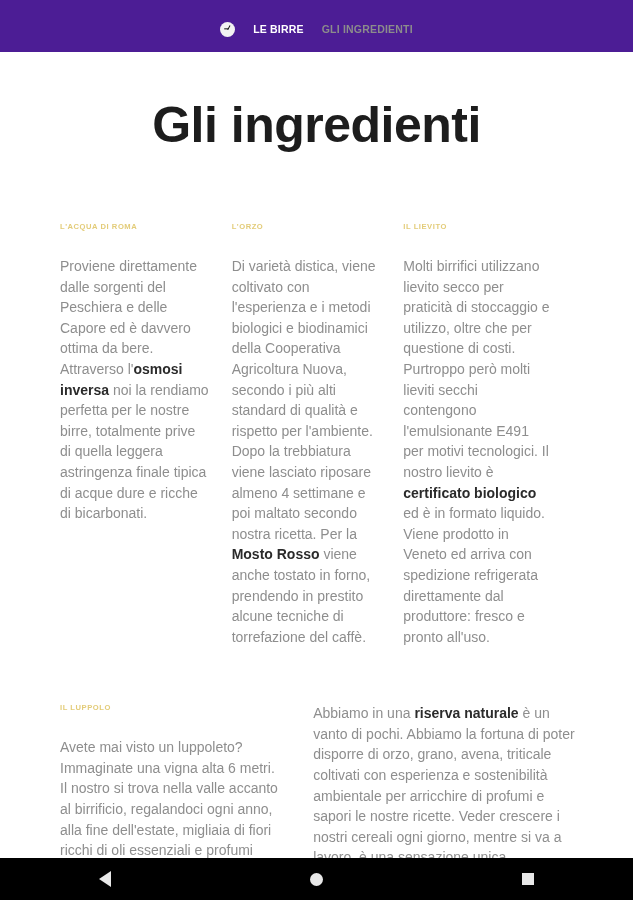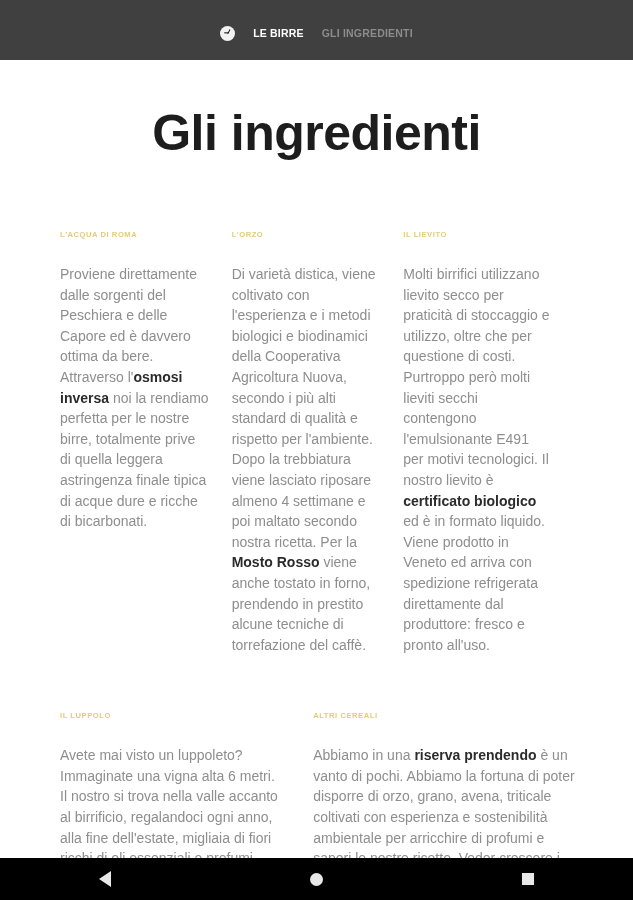--- a/index.html
+++ b/index.html
@@ -16,23 +16,23 @@
     position: relative;
     width: 633px;
     height: 900px;
     background: #000000;
     display: flex;
     flex-direction: column;
   }
 
   
   .navbar {
-    background: #404040;
+    background: #4c1d95;
     width: 100%;
-    height: 60px;
+    height: 52px;
     padding-top: 6px;
     display: flex;
     flex-direction: column;
     align-items: center;
     justify-content: center;
     gap: 11px;
     flex: 0 0 auto;
   }
 
   .nav-row {
@@ -245,22 +245,21 @@
     </div>
 
     <div class="grid row-2">
 
       <div class="col col-half">
         <div class="col-heading">IL LUPPOLO</div>
         <p class="col-body"><span>Avete mai visto un luppoleto? Immaginate una vigna alta 6 metri. Il nostro si trova nella valle accanto al birrificio, regalandoci ogni anno, alla fine dell'estate, migliaia di fiori ricchi di oli essenziali e profumi meravigliosi. Viene essiccato a bassa temperatura e conservato sottovuoto con leggera pressione di CO2 per preservarne le qualità straordinarie. Abbiamo progettato la sala cotte e l'intero processo per poterlo utilizzare direttamente in fiori, come appena colti dalla pianta. Siamo soci della</span><b></b><span></span></p>
       </div>
 
       <div class="col col-half second">
-        <div class="col-heading">ALTRI CEREALI</div>
-        <p class="col-body"><span>Abbiamo in una </span><b>riserva prendendo</b><span> è un vanto di pochi. Abbiamo la fortuna di poter disporre di orzo, grano, avena, triticale coltivati con esperienza e sostenibilità ambientale per arricchire di profumi e sapori le nostre ricette. Veder crescere i nostri cereali ogni giorno, mentre si va a lavoro, è una sensazione unica.</span></p>
+        <p class="col-body"><span>Abbiamo in una </span><b>riserva naturale</b><span> è un vanto di pochi. Abbiamo la fortuna di poter disporre di orzo, grano, avena, triticale coltivati con esperienza e sostenibilità ambientale per arricchire di profumi e sapori le nostre ricette. Veder crescere i nostri cereali ogni giorno, mentre si va a lavoro, è una sensazione unica.</span></p>
       </div>
 
     </div>
 
   </div>
 
   <div class="sysbar">
     <div class="sys-back"></div>
     <div class="sys-home"></div>
     <div class="sys-recent"></div>

